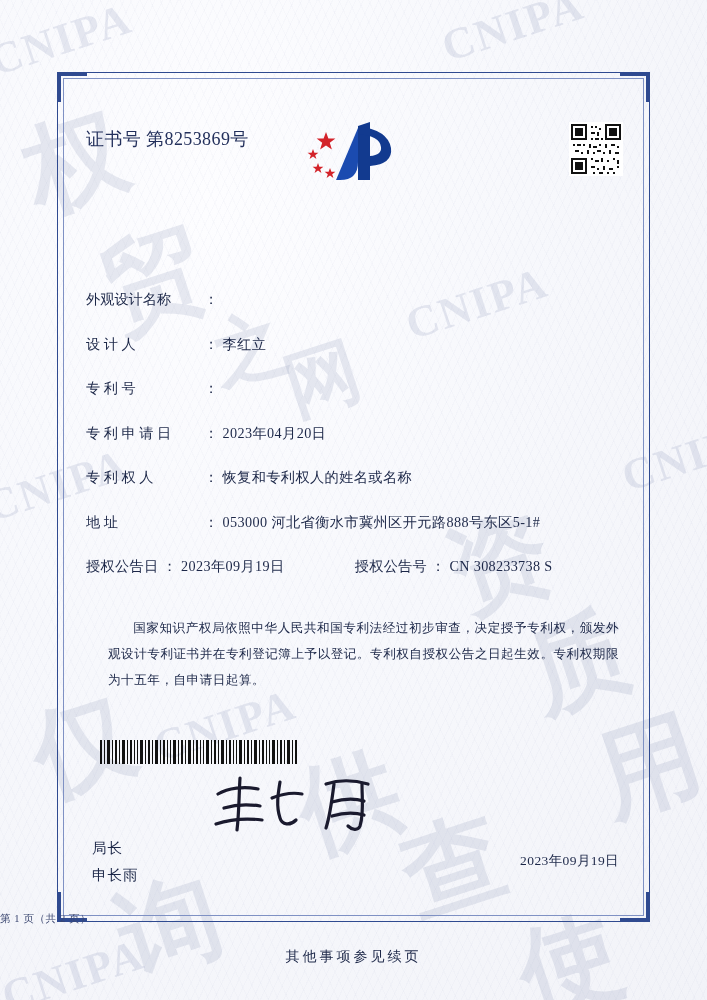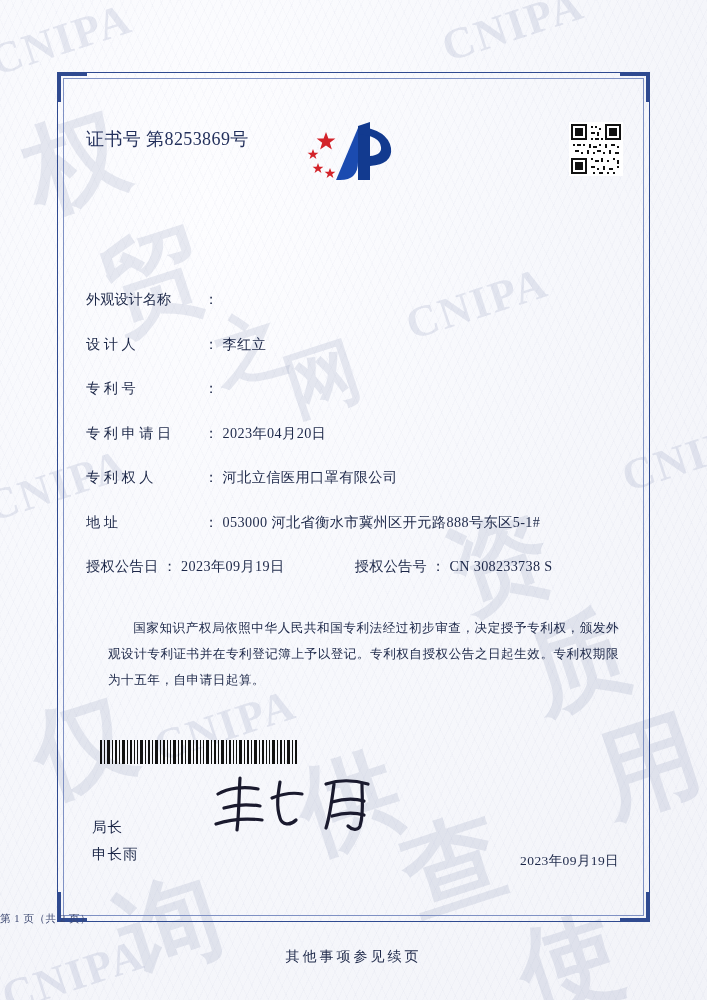--- a/index.html
+++ b/index.html
@@ -103,21 +103,21 @@
     font-size:12.6px;color:#1c2748;line-height:2.05;
     text-align:justify;
     letter-spacing:0.5px;
   }
   .para p{margin:0 0 4px 16px;text-indent:2em;}
   .barcode{
     position:absolute;left:100px;top:740px;
     width:200px;height:24px;
   }
   .sig-block{
-    position:absolute;left:92px;top:814px;
+    position:absolute;left:92px;top:835px;
     font-size:14.5px;color:#1c2748;line-height:1.85;letter-spacing:1px;
   }
   .signature{
     position:absolute;left:206px;top:768px;
     width:190px;height:70px;
   }
   .date-right{
     position:absolute;right:88px;top:852px;
     font-size:13.5px;color:#1c2748;letter-spacing:0.4px;
   }
@@ -264,21 +264,21 @@
           <span>专 利 申 请 日</span>
         </div>
       <div class="colon">：</div>
       <div class="val">2023年04月20日</div>
     </div>
     <div class="row">
       <div class="lbl">
           <span>专  利  权  人</span>
         </div>
       <div class="colon">：</div>
-      <div class="val">河北立信医用口罩有限公司</div>
+      <div class="val">恢复和专利权人的姓名或名称</div>
     </div>
     <div class="row">
       <div class="lbl">
           <span>地          址</span>
         </div>
       <div class="colon">：</div>
       <div class="val">053000 河北省衡水市冀州区开元路888号东区5-1#</div>
     </div>
     <div class="row two">
       <div class="lbl2">授权公告日</div>

